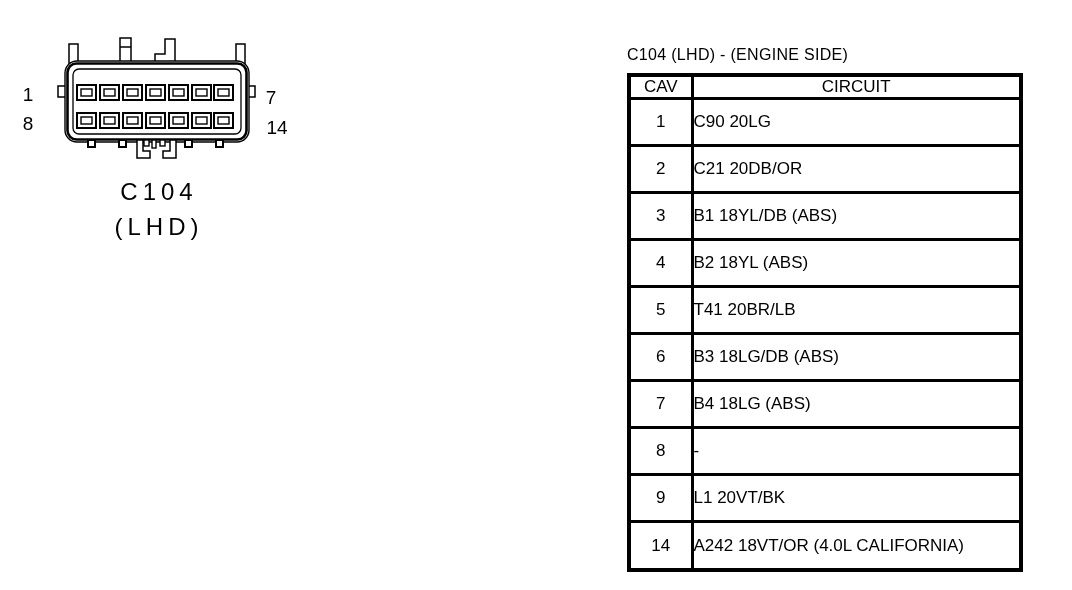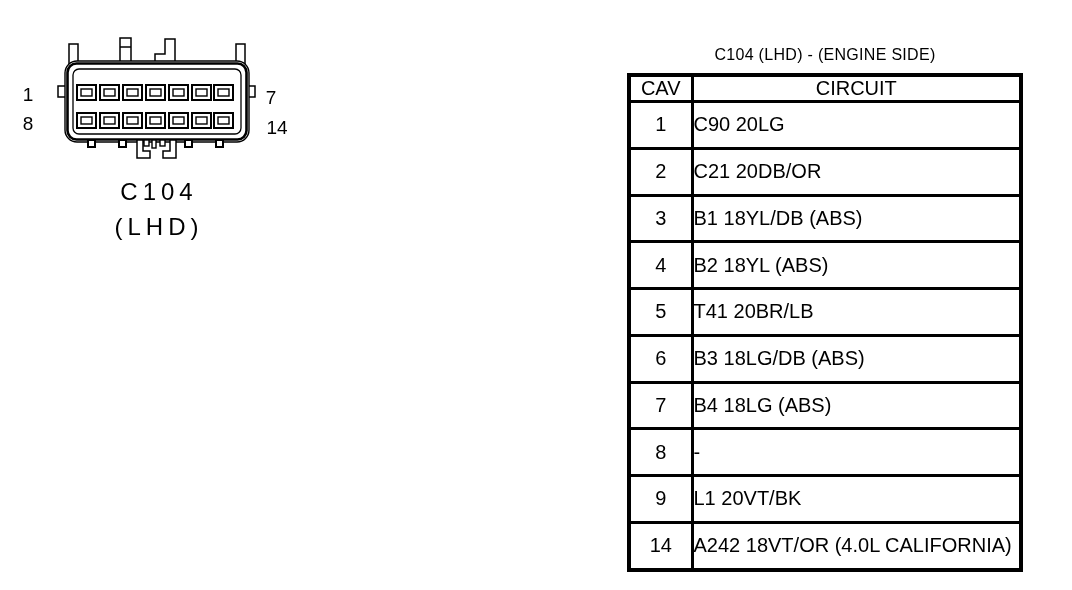--- a/index.html
+++ b/index.html
@@ -16,31 +16,31 @@
   
   svg.connector { position:absolute; left:0; top:0; }
   svg.connector .ln   { stroke:#000; fill:#ffffff; }
   svg.connector text  { fill:#000; stroke:none; font-family:"Liberation Sans", sans-serif; }
   .pin-num  { font-size:19px; }
   .cap-txt  { font-size:24px; letter-spacing:5px; }
 
   
   .table-wrap { position:absolute; left:627px; top:46px; width:396px; }
   .table-title {
-    text-align:center; font-size:16px; line-height:18px;
+    font-size:16px; line-height:18px;
     margin:0 0 9px 0; letter-spacing:0.3px; white-space:nowrap;
   }
   table.pinout {
     border-collapse:collapse; table-layout:fixed;
     width:396px; height:499px;
     border:4px solid #000;
   }
   table.pinout th, table.pinout td {
     border:3px solid #000;
-    font-size:20px; font-weight:normal;
+    font-size:17px; font-weight:normal;
     padding:0; vertical-align:middle;
     overflow:hidden; white-space:nowrap;
   }
   table.pinout th { text-align:center; }
   td.cav { text-align:center; }
   td.cir { text-align:left; padding-left:9px; }
   col.c-cav { width:63px; }
 </style>
 </head>
 <body>

